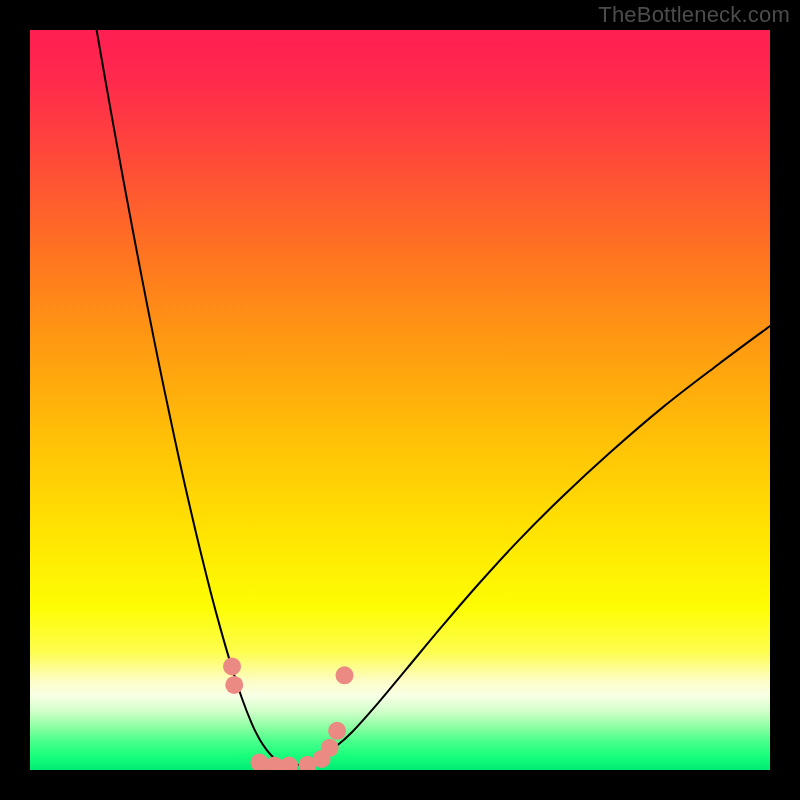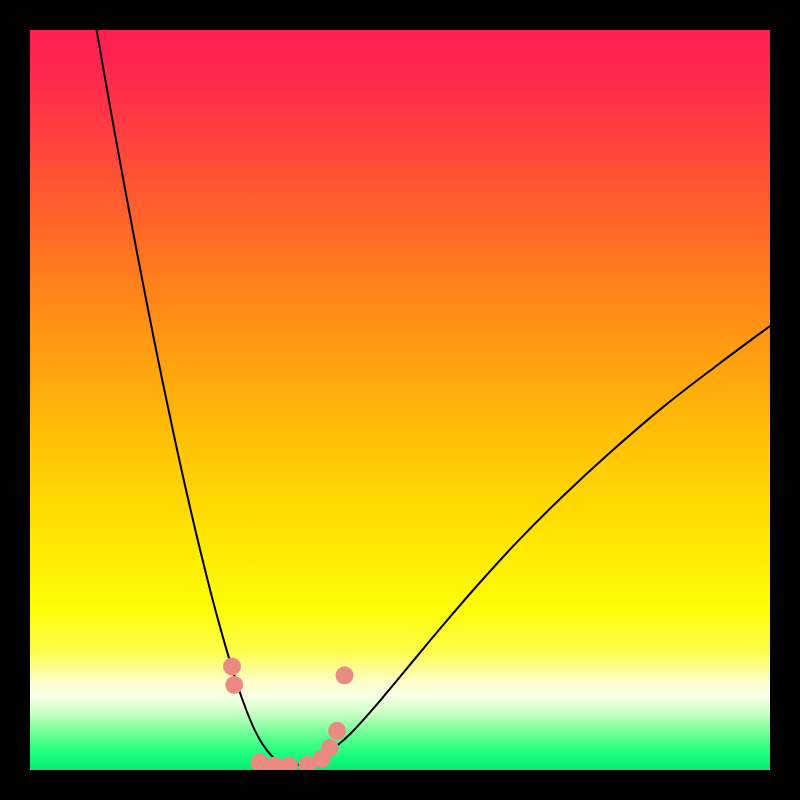--- a/index.html
+++ b/index.html
@@ -39,20 +39,21 @@
   .plot svg {
     display: block;
     width: 740px;
     height: 740px;
   }
 </style>
 </head>
 <body>
 
 <div class="frame">
+  <div class="watermark">TheBottleneck.com</div>
   <div class="plot">
     <svg viewBox="0 0 740 740">
       <defs>
         <linearGradient id="bg-grad" x1="0" y1="0" x2="0" y2="1">
             <stop offset="0.00%" stop-color="#ff1f53"></stop>
             <stop offset="7.00%" stop-color="#ff2a4c"></stop>
             <stop offset="18.00%" stop-color="#ff4c38"></stop>
             <stop offset="30.00%" stop-color="#ff7321"></stop>
             <stop offset="42.00%" stop-color="#ff9912"></stop>
             <stop offset="55.00%" stop-color="#ffc007"></stop>

